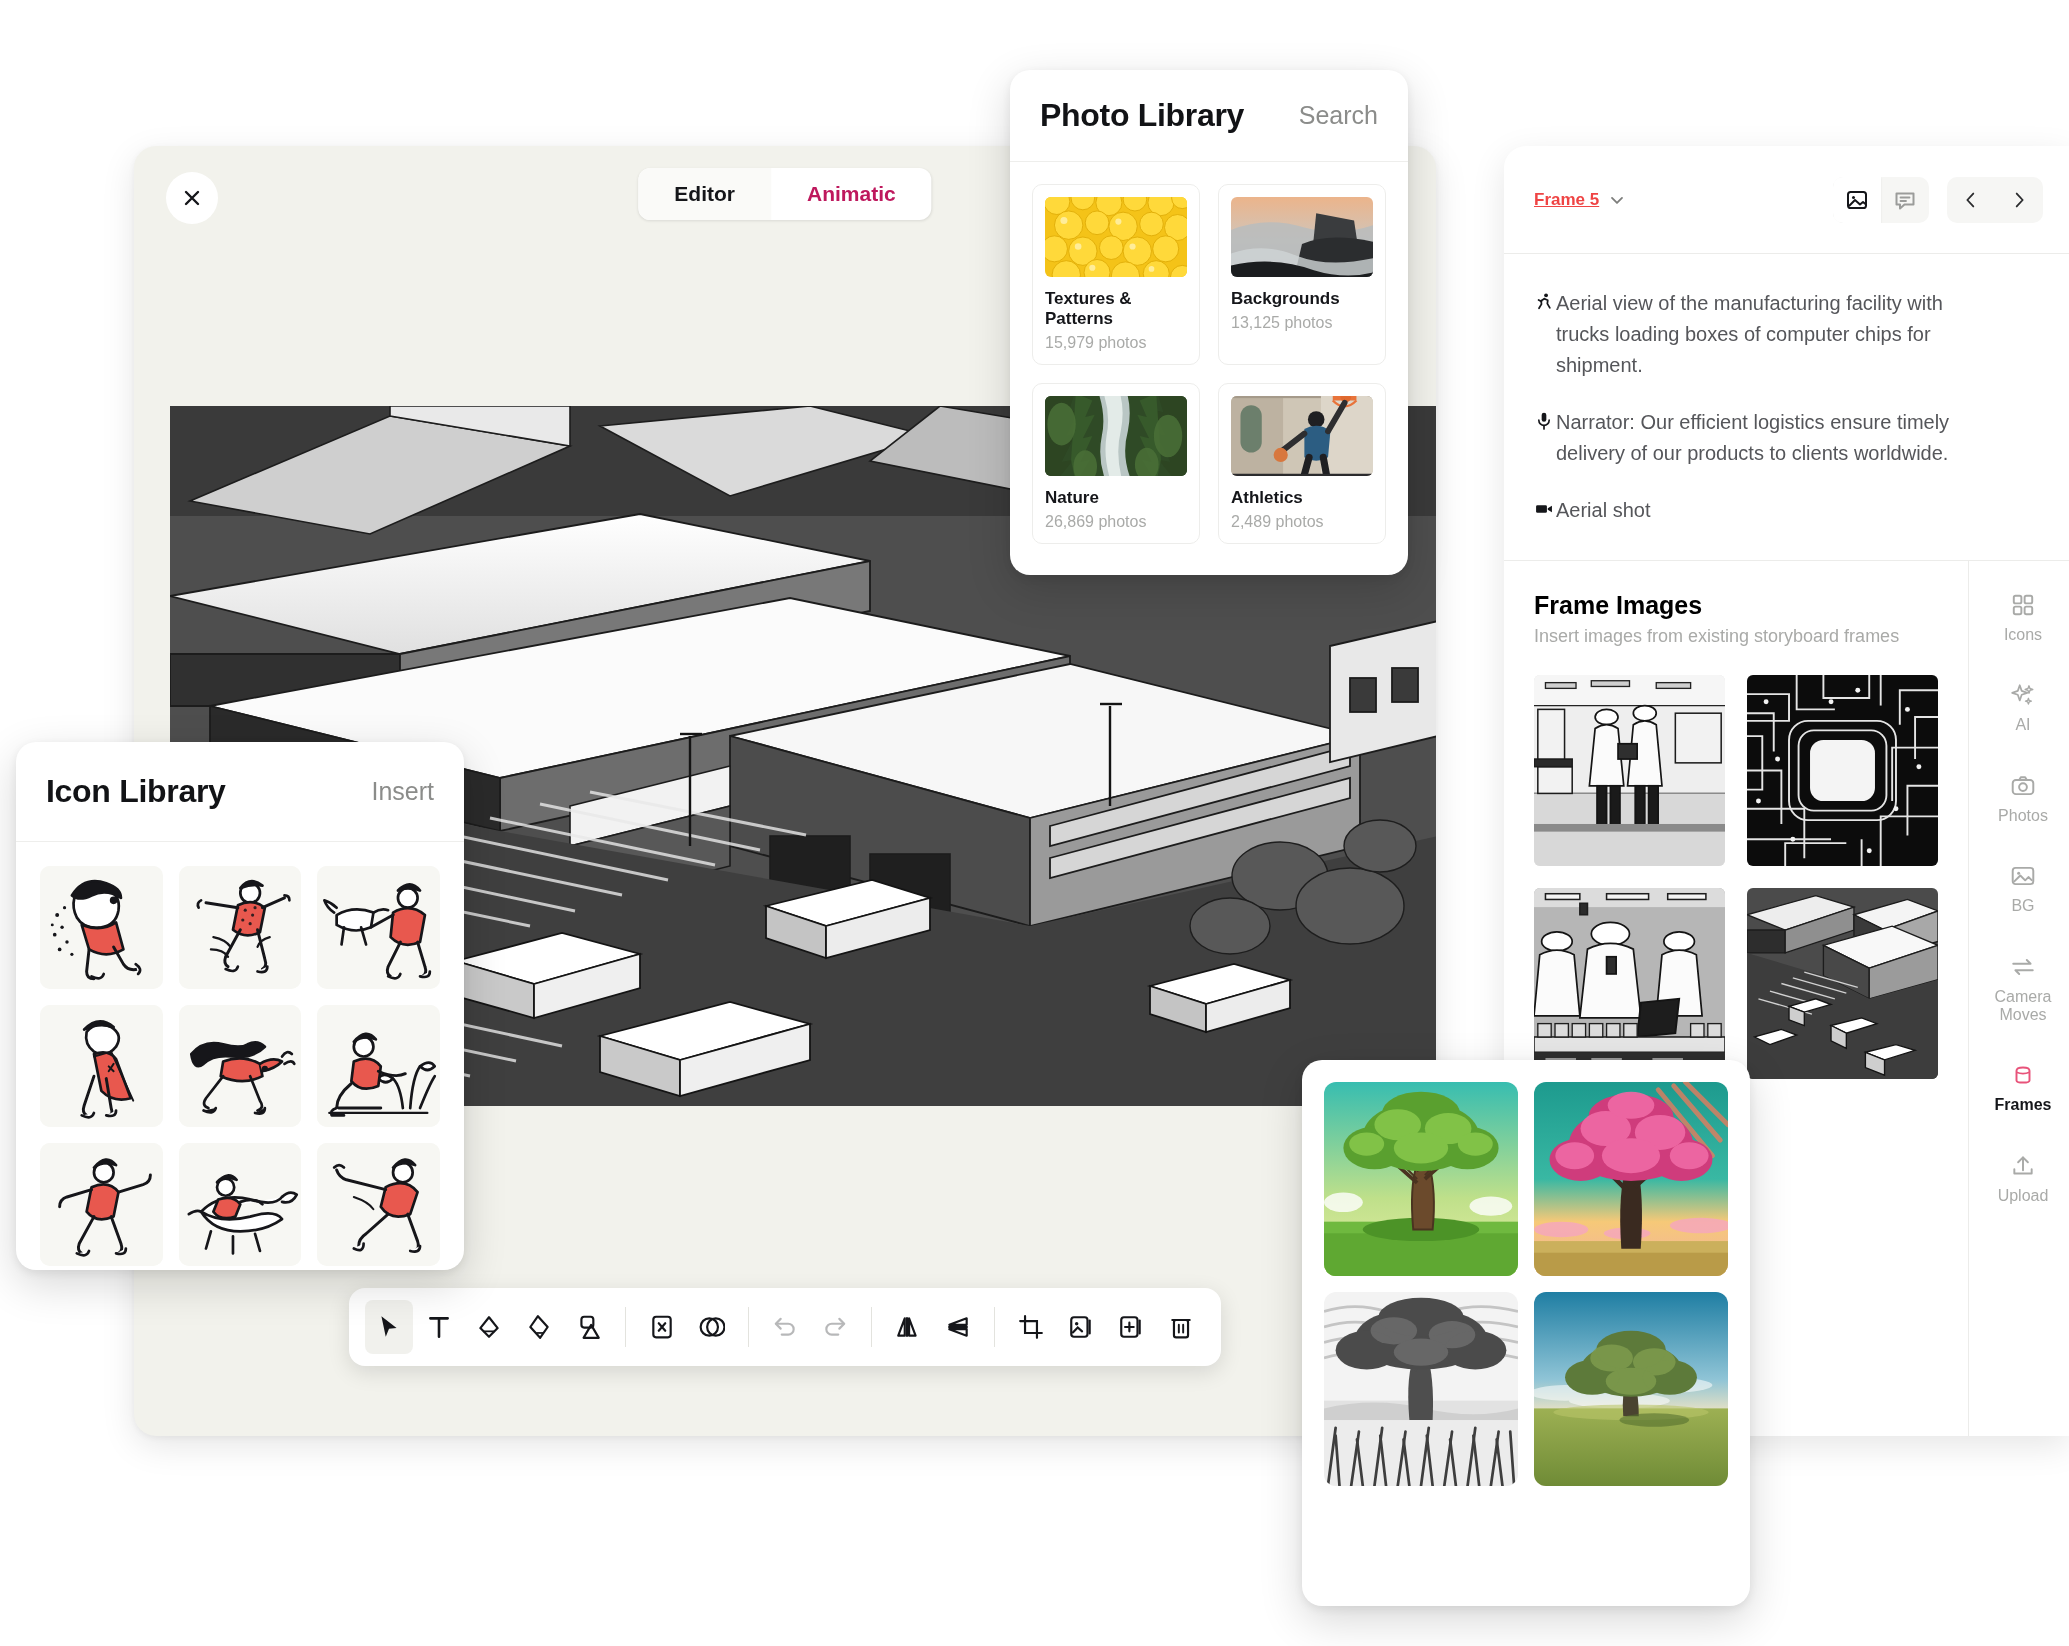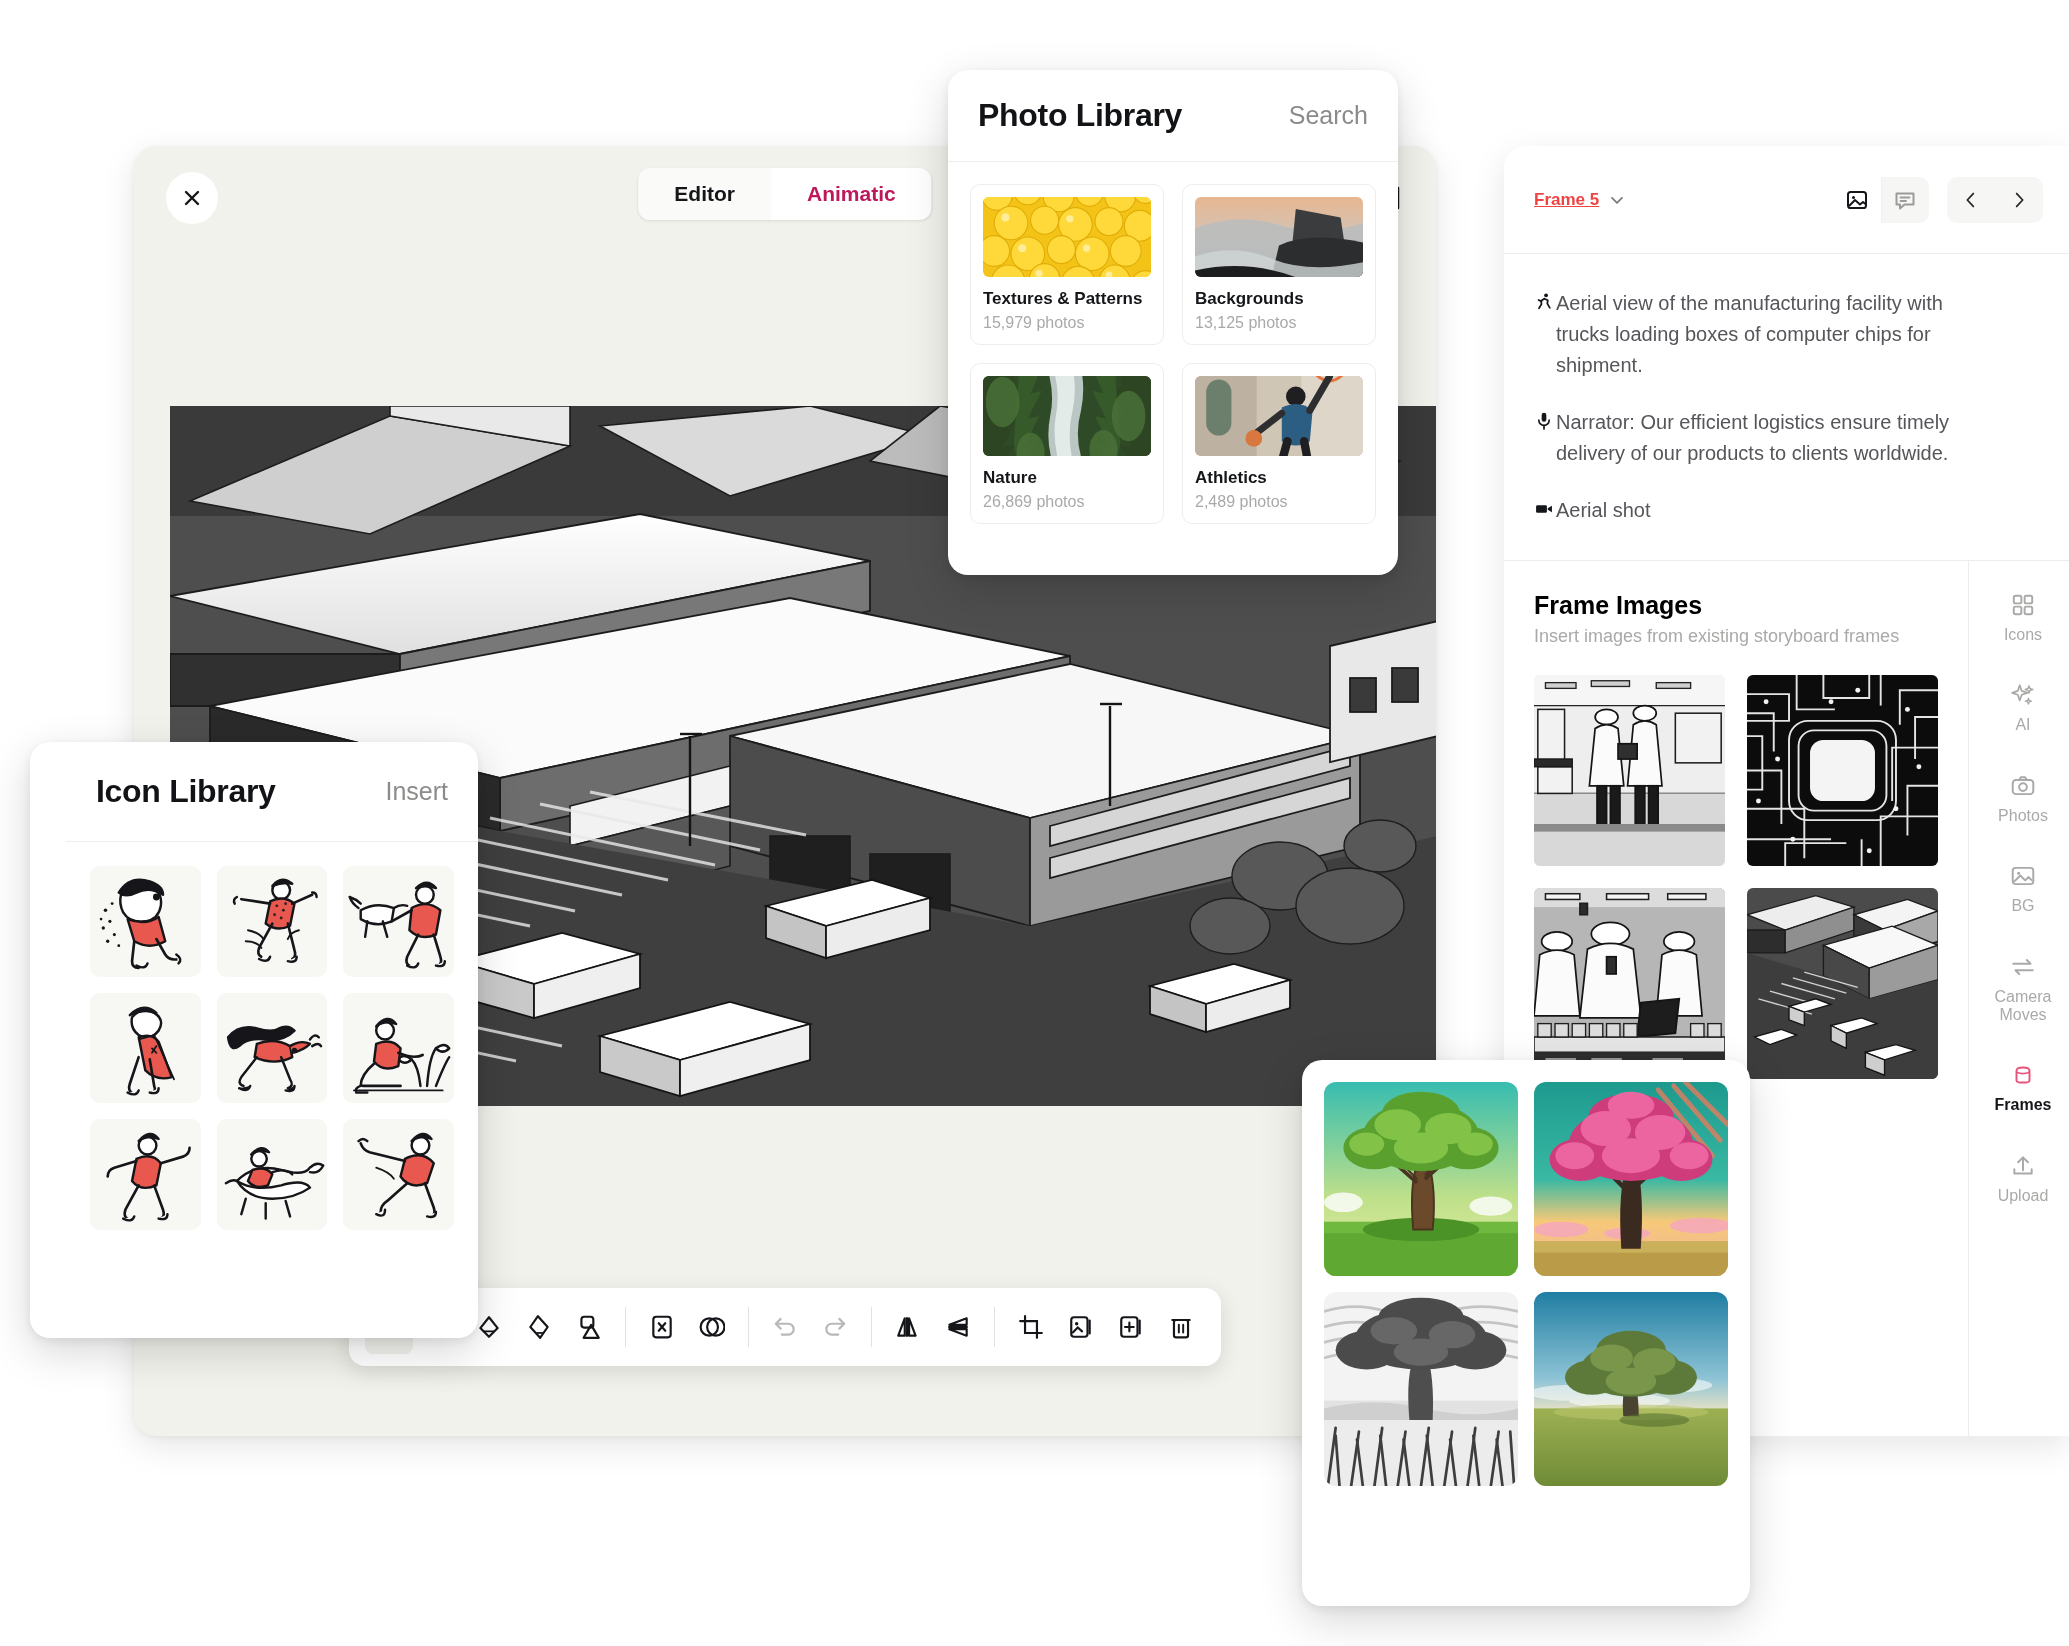--- a/index.html
+++ b/index.html
@@ -123,31 +123,31 @@
     position: absolute; background:#ffffff; border-radius: 20px;
     box-shadow: 0 14px 44px rgba(0,0,0,.16), 0 3px 10px rgba(0,0,0,.07);
     overflow: hidden;
   }
   .card-head { display:flex; align-items:center; padding: 0 30px; border-bottom:1px solid #eeeeec; }
   .card-title { font-size: 32px; font-weight: 700; color:#121316; letter-spacing:-.3px; }
   .card-action { margin-left:auto; font-size: 25px; color:#8b8c8a; background:none; border:none;
                  cursor:pointer; font-family: inherit; }
 
   
-  #photo-library { left: 948px; top: 70px; width: 450px; height: 505px; }
+  #photo-library { left: 1010px; top: 70px; width: 398px; height: 505px; }
   #photo-library .card-head { height: 92px; }
   .pl-body { padding: 22px; display:grid; grid-template-columns:1fr 1fr; gap: 18px; }
   .pl-card { border:1px solid #ededeb; border-radius: 10px; padding: 12px; }
   .pl-thumb { width:100%; height: 80px; border-radius: 6px; overflow:hidden; }
   .pl-thumb svg { display:block; width:100%; height:100%; }
   .pl-name { font-size: 17px; font-weight:600; color:#15161a; margin-top: 12px; }
   .pl-count { font-size: 16px; color:#a9aaa8; margin-top: 5px; }
 
   
-  #icon-library { left: 30px; top: 742px; width: 448px; height: 596px; padding-left: 36px; }
+  #icon-library { left: 16px; top: 742px; width: 448px; height: 528px; }
   #icon-library .card-head { height: 100px; }
   .il-body { padding: 24px 24px; display:grid; grid-template-columns: repeat(3,1fr); gap: 16px; }
   .il-cell { width:100%; aspect-ratio:1/1; background:#f7f7f3; border-radius:10px; overflow:hidden;
              cursor:pointer; }
   .il-cell svg { display:block; width:100%; height:100%; }
 
   
   #ai-generator { left: 1302px; top: 1060px; width: 448px; height: 546px; }
   #ai-generator .card-head { height: 96px; }
   .ai-body { padding: 22px 22px; display:grid; grid-template-columns:1fr 1fr; gap: 16px; }

